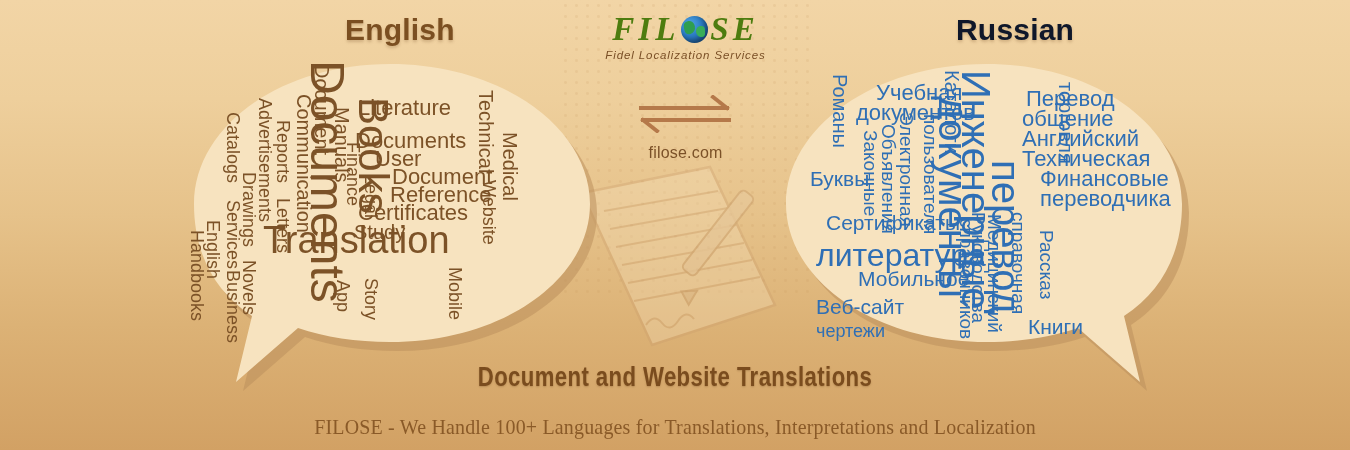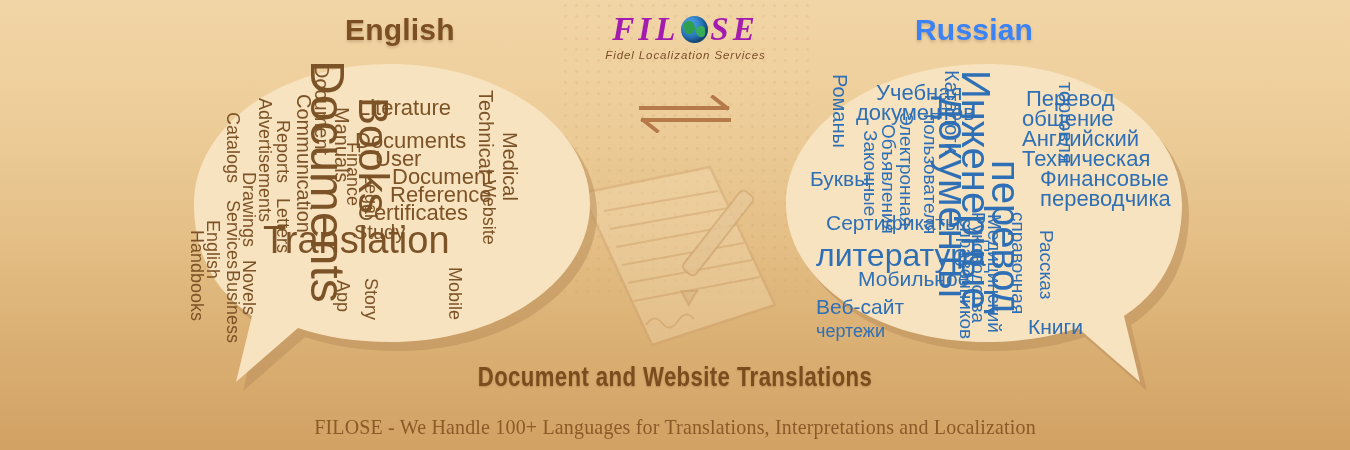--- a/index.html
+++ b/index.html
@@ -21,27 +21,27 @@
 
   
   .doc-illus{position:absolute;left:560px;top:155px;width:260px;height:200px;opacity:.42;}
 
   
   .lang-title{
     position:absolute;top:13px;font-size:30px;font-weight:bold;letter-spacing:.2px;
     text-shadow:0 2px 3px rgba(120,80,40,.28);
   }
   #title-en{left:345px;color:#7b4f21;}
-  #title-ru{left:915px;color:#3b82f6;}
+  #title-ru{left:956px;color:#0f172a;}
 
   
   .logo{position:absolute;left:588px;top:13px;width:195px;text-align:center;}
   .logo-word{
     font-family:"Liberation Serif", serif;font-style:italic;font-weight:bold;
-    font-size:33px;color:#a21caf;letter-spacing:4px;line-height:1;
+    font-size:33px;color:#4d7c0f;letter-spacing:4px;line-height:1;
     display:flex;align-items:center;justify-content:center;
   }
   .globe{
     display:inline-block;width:27px;height:27px;border-radius:50%;
     background:radial-gradient(circle at 34% 30%, #4fa3e3 0%, #2b7cc4 45%, #17508c 100%);
     position:relative;margin:0 2px;vertical-align:middle;
     box-shadow:inset -3px -3px 5px rgba(0,0,0,.35);
   }
   .globe:before{
     content:"";position:absolute;left:3px;top:5px;width:11px;height:13px;border-radius:45% 55% 60% 40%;
@@ -221,17 +221,18 @@
 
   <svg class="arrows" viewBox="0 0 100 38">
     <g stroke="#b5794a" stroke-width="4" fill="none" stroke-linecap="square">
       <line x1="6" y1="13" x2="92" y2="13"></line>
       <polyline points="78,2 92,13"></polyline>
       <line x1="8" y1="25" x2="94" y2="25"></line>
       <polyline points="22,36 8,25"></polyline>
     </g>
   </svg>
 
+  <div class="url">filose.com</div>
 
   <div id="caption-main">Document and Website Translations</div>
   <div id="caption-sub">FILOSE - We Handle 100+ Languages for Translations, Interpretations and Localization</div>
 
 </div>
 
 </body></html>

